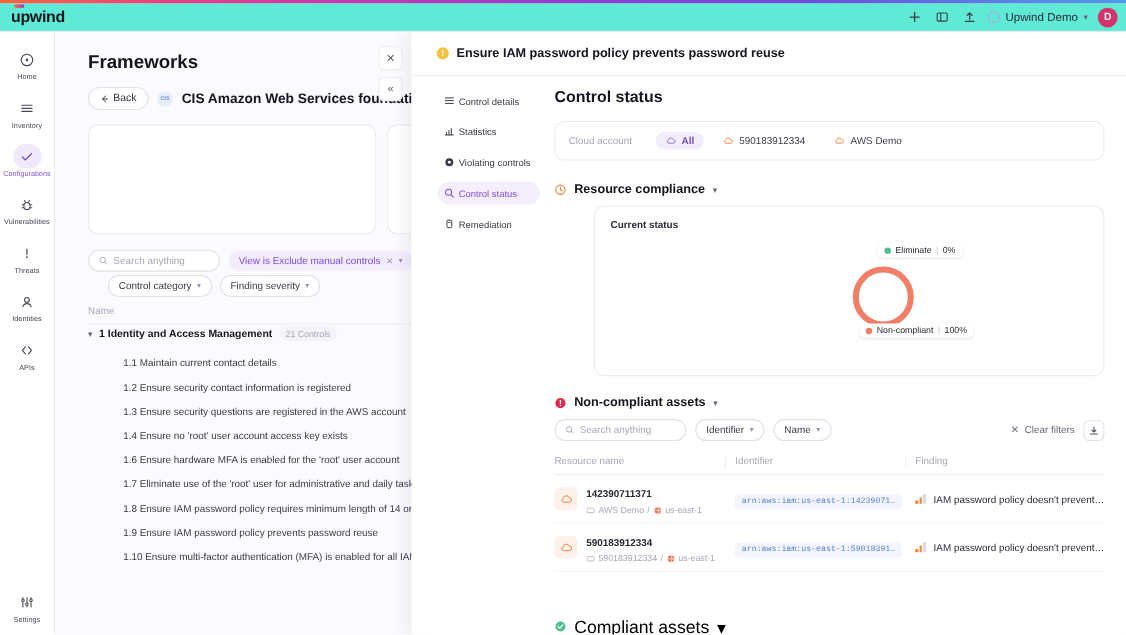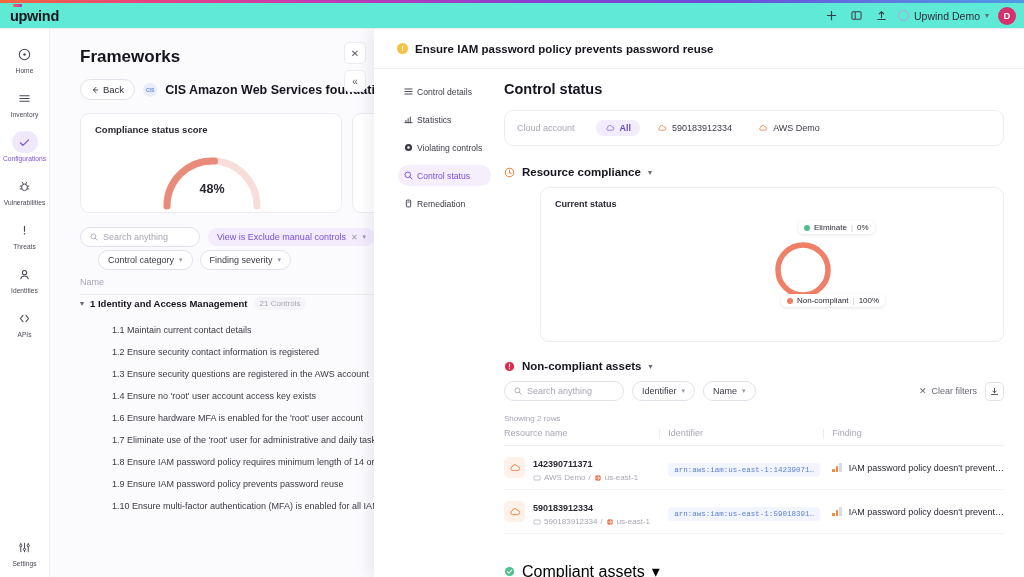--- a/index.html
+++ b/index.html
@@ -357,28 +357,20 @@
             <path d="M6.3 1.6L2.9 5l3.4 3.4M2.9 5h5.4" stroke="#2f2d38" stroke-width="1.1" fill="none" stroke-linecap="round" stroke-linejoin="round"></path>
           </svg>
         <span>Back</span>
       </div>
       <div class="fw-badge">CIS</div>
       <div class="fw-name">CIS Amazon Web Services foundations</div>
 
     </div>
 
     <div class="card-score">
-      <h4>Compliance status score</h4>
-      <div class="gauge">
-        <svg width="118" height="66" viewBox="0 0 118 66">
-          <path d="M14 62 A45 45 0 0 1 104 62" stroke="#f8ded8" stroke-width="7" fill="none" stroke-linecap="round"></path>
-          <path d="M14 62 A45 45 0 0 1 61.5 17.05" stroke="#e88b7a" stroke-width="7" fill="none" stroke-linecap="round"></path>
-        </svg>
-        <div class="gauge-val">48%</div>
-      </div>
     </div>
 
     <div class="card-score2">
       
       
     </div>
 
     <div class="filters-row">
       <div class="searchbox">
         <svg width="8" height="8" viewBox="0 0 10 10">
@@ -588,21 +580,20 @@
             <span>✕</span>
             <span>Clear filters</span>
           </div>
           <div class="nc-dl">
             <svg width="9" height="9" viewBox="0 0 10 10">
                 <path d="M5 1.4v5M3 4.4L5 6.4l2-2M1.6 8.4h6.8" stroke="currentColor" stroke-width="1.05" fill="none" stroke-linecap="round" stroke-linejoin="round"></path>
               </svg>
           </div>
         </div>
 
-        <div class="rows-cnt">Showing 2 rows</div>
 
         <table class="assets">
           <thead>
             <tr>
               <th style="width:176px">Resource name</th>
               <th class="divc" style="width:168px">Identifier</th>
               <th class="divc">Finding</th>
             </tr>
           </thead>
           <tbody>

